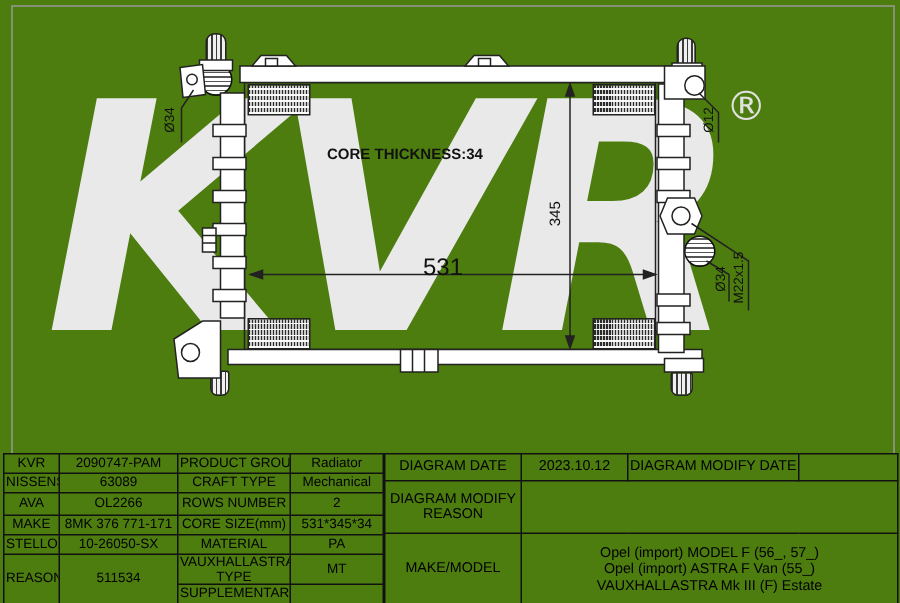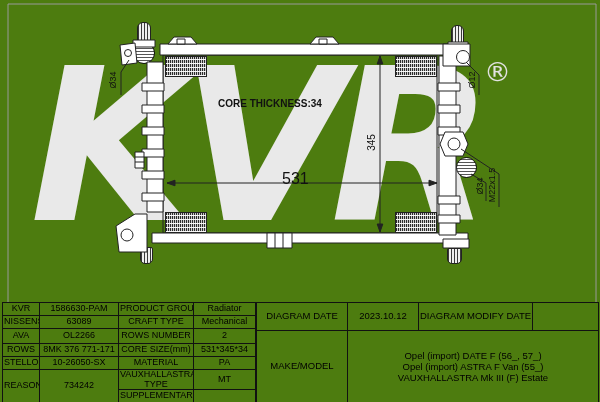--- a/index.html
+++ b/index.html
@@ -137,51 +137,51 @@
     <table class="spec" id="left-table" style="width:253px;">
       <colgroup>
           <col style="width:37px">
           <col style="width:79px">
           <col style="width:75px">
           <col style="width:62px">
         </colgroup>
       <tbody>
           <tr style="height:13px">
         <td>KVR</td>
-        <td>1586630-PAM</td>
+        <td>2090747-PAM</td>
         <td>PRODUCT GROUP</td>
         <td>Radiator</td>
       </tr>
       <tr style="height:13px">
         <td>NISSENS</td>
         <td>63089</td>
         <td>CRAFT TYPE</td>
         <td>Mechanical</td>
       </tr>
       <tr style="height:15px">
         <td>AVA</td>
         <td>OL2266</td>
         <td>ROWS NUMBER</td>
         <td>2</td>
       </tr>
       <tr style="height:13px">
-        <td>ROWS</td>
+        <td>MAKE</td>
         <td>8MK 376 771-171</td>
         <td>CORE SIZE(mm)</td>
         <td>531*345*34</td>
       </tr>
       <tr style="height:13px">
         <td>STELLOX</td>
         <td>10-26050-SX</td>
         <td>MATERIAL</td>
         <td>PA</td>
       </tr>
       <tr style="height:20px">
         <td rowspan="2">REASON</td>
-        <td rowspan="2">734242</td>
+        <td rowspan="2">511534</td>
         <td class="wrap">VAUXHALLASTRA TYPE</td>
         <td>MT</td>
       </tr>
       <tr style="height:13px">
         <td>SUPPLEMENTARY</td>
         <td></td>
       </tr>
     </tbody>
       </table>
 
@@ -192,24 +192,28 @@
           <col style="width:114px">
           <col style="width:66px">
         </colgroup>
       <tbody>
           <tr style="height:13px">
         <td>DIAGRAM DATE</td>
         <td>2023.10.12</td>
         <td>DIAGRAM MODIFY DATE</td>
         <td></td>
       </tr>
+      <tr style="height:26px">
+        <td class="wrap">DIAGRAM MODIFY REASON</td>
+        <td colspan="3"></td>
+      </tr>
       <tr style="height:34px">
         <td>MAKE/MODEL</td>
         <td colspan="3">
-          <div class="mm-line">Opel (import) DATE F (56_, 57_)</div>
+          <div class="mm-line">Opel (import) MODEL F (56_, 57_)</div>
           <div class="mm-line">Opel (import) ASTRA F Van (55_)</div>
           <div class="mm-line">VAUXHALLASTRA Mk III (F) Estate</div>
         </td>
       </tr>
     </tbody>
       </table>
 
   </div>
 </div>
 

